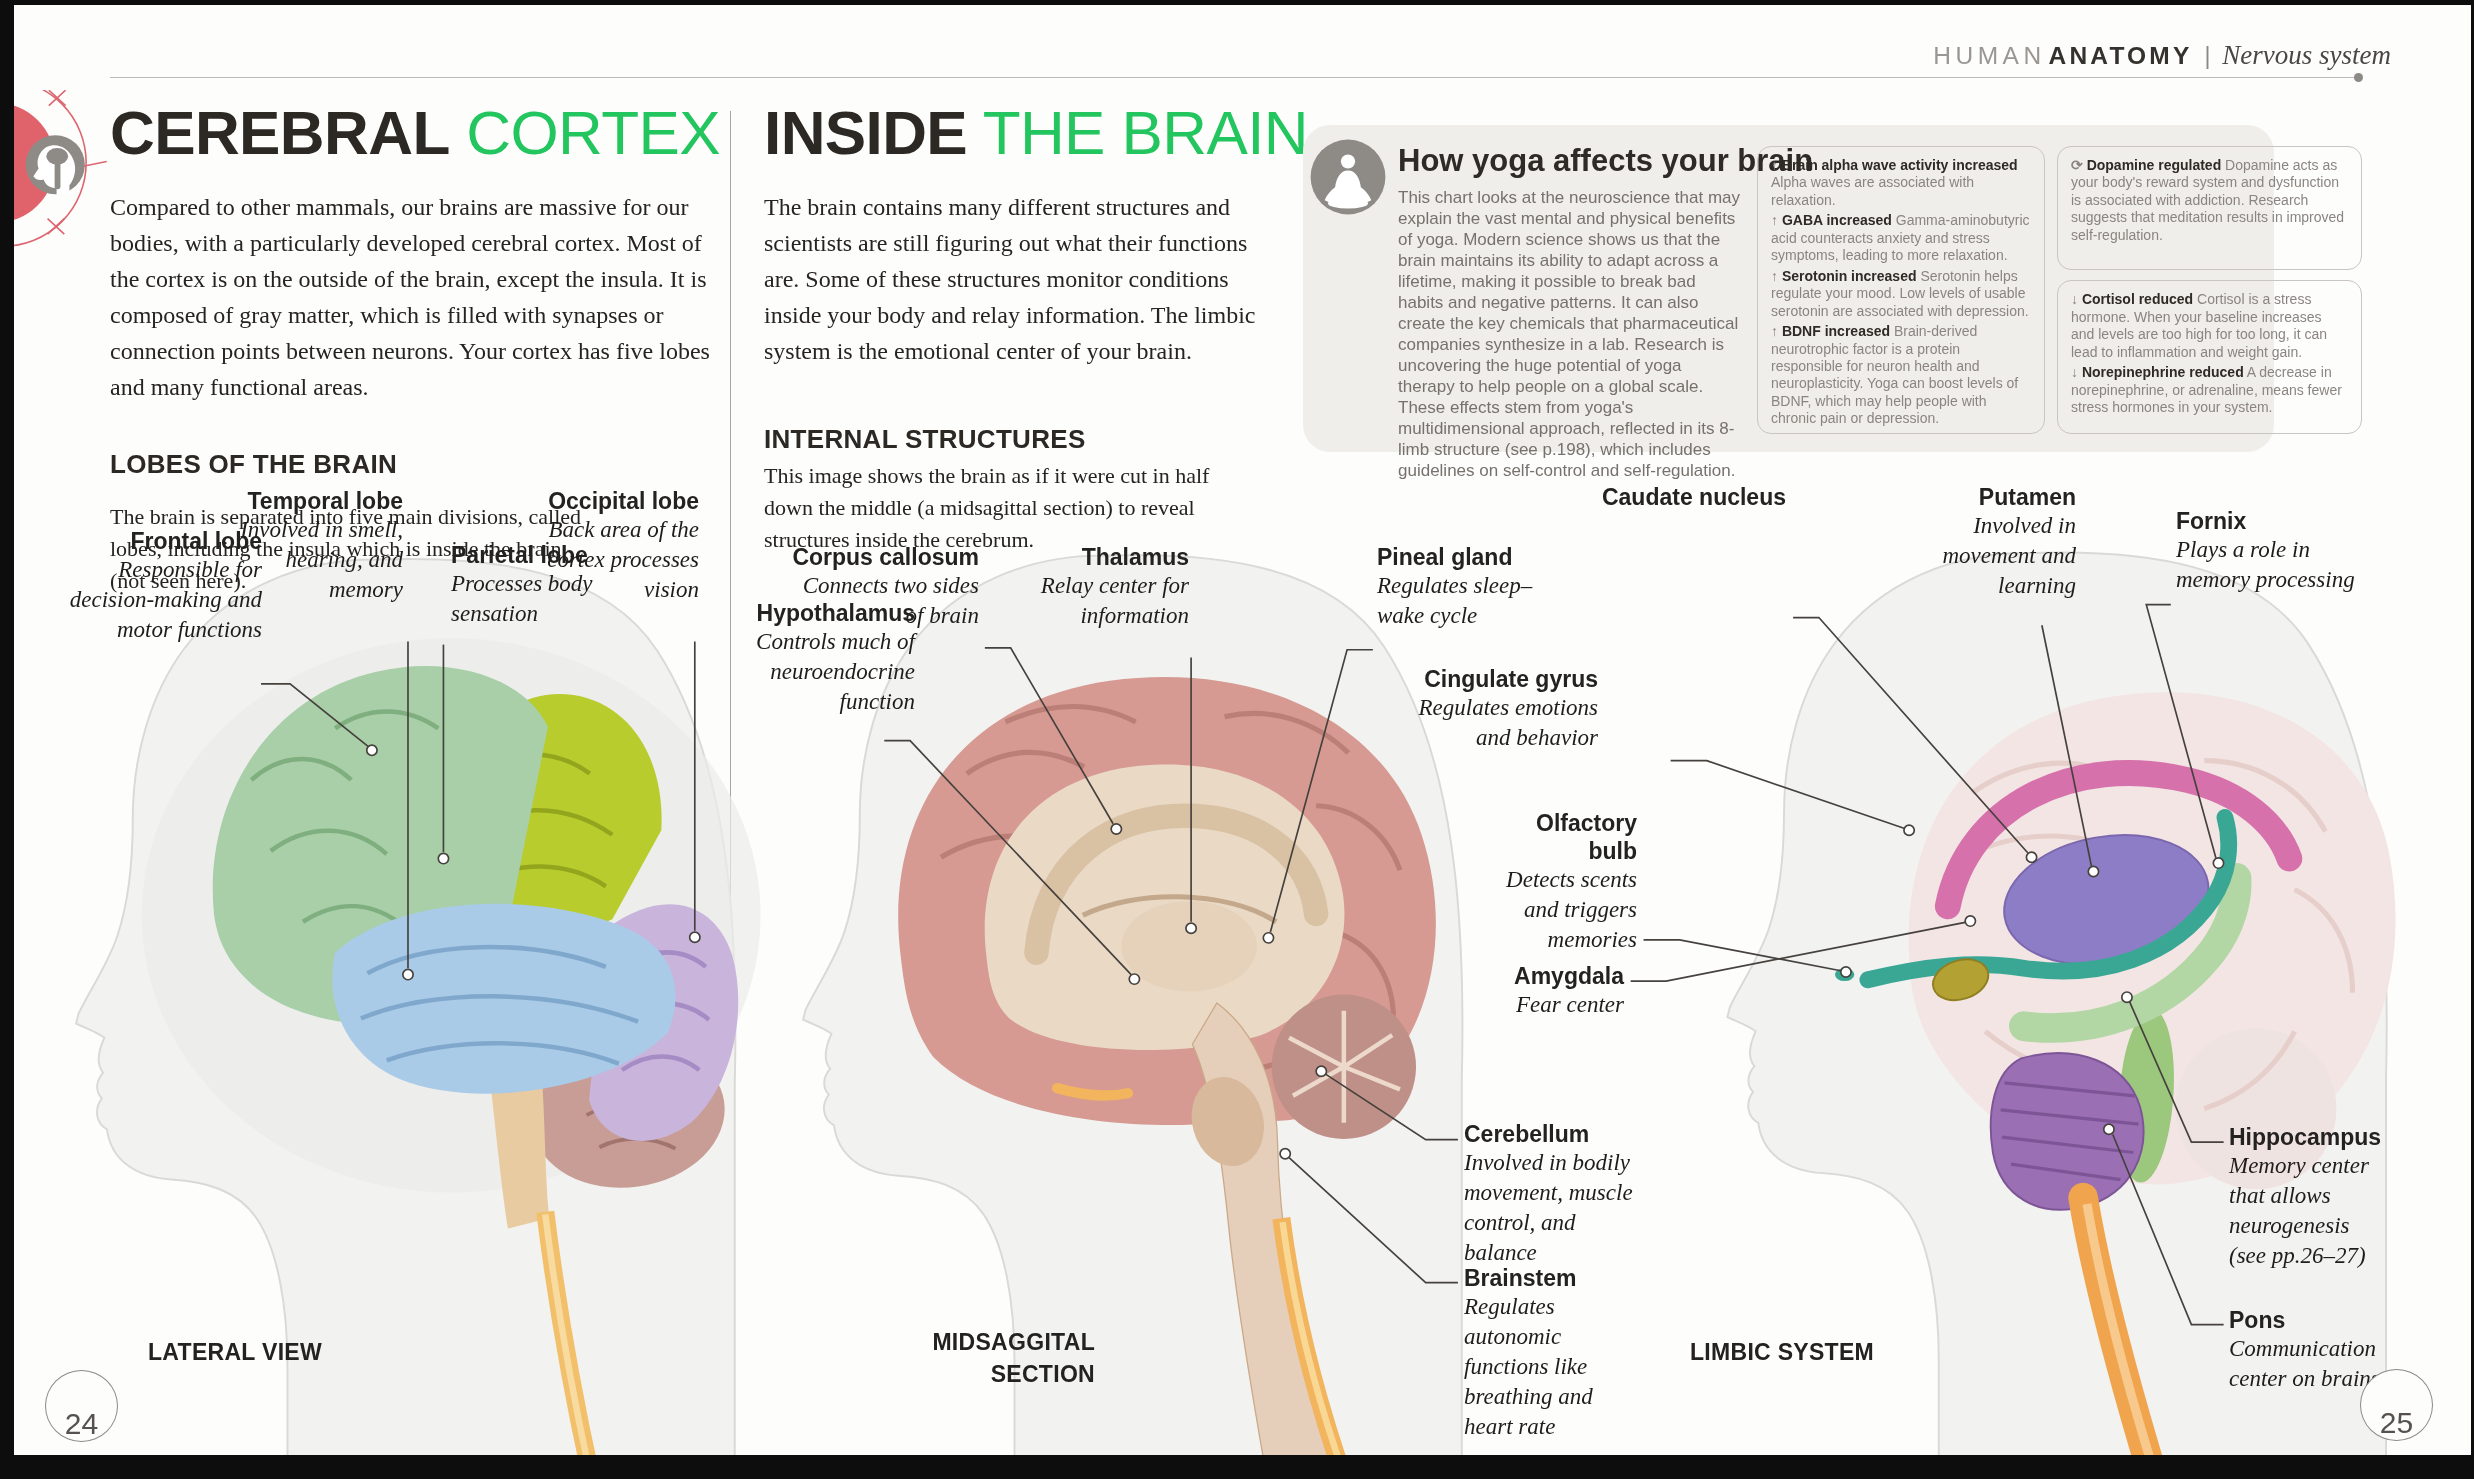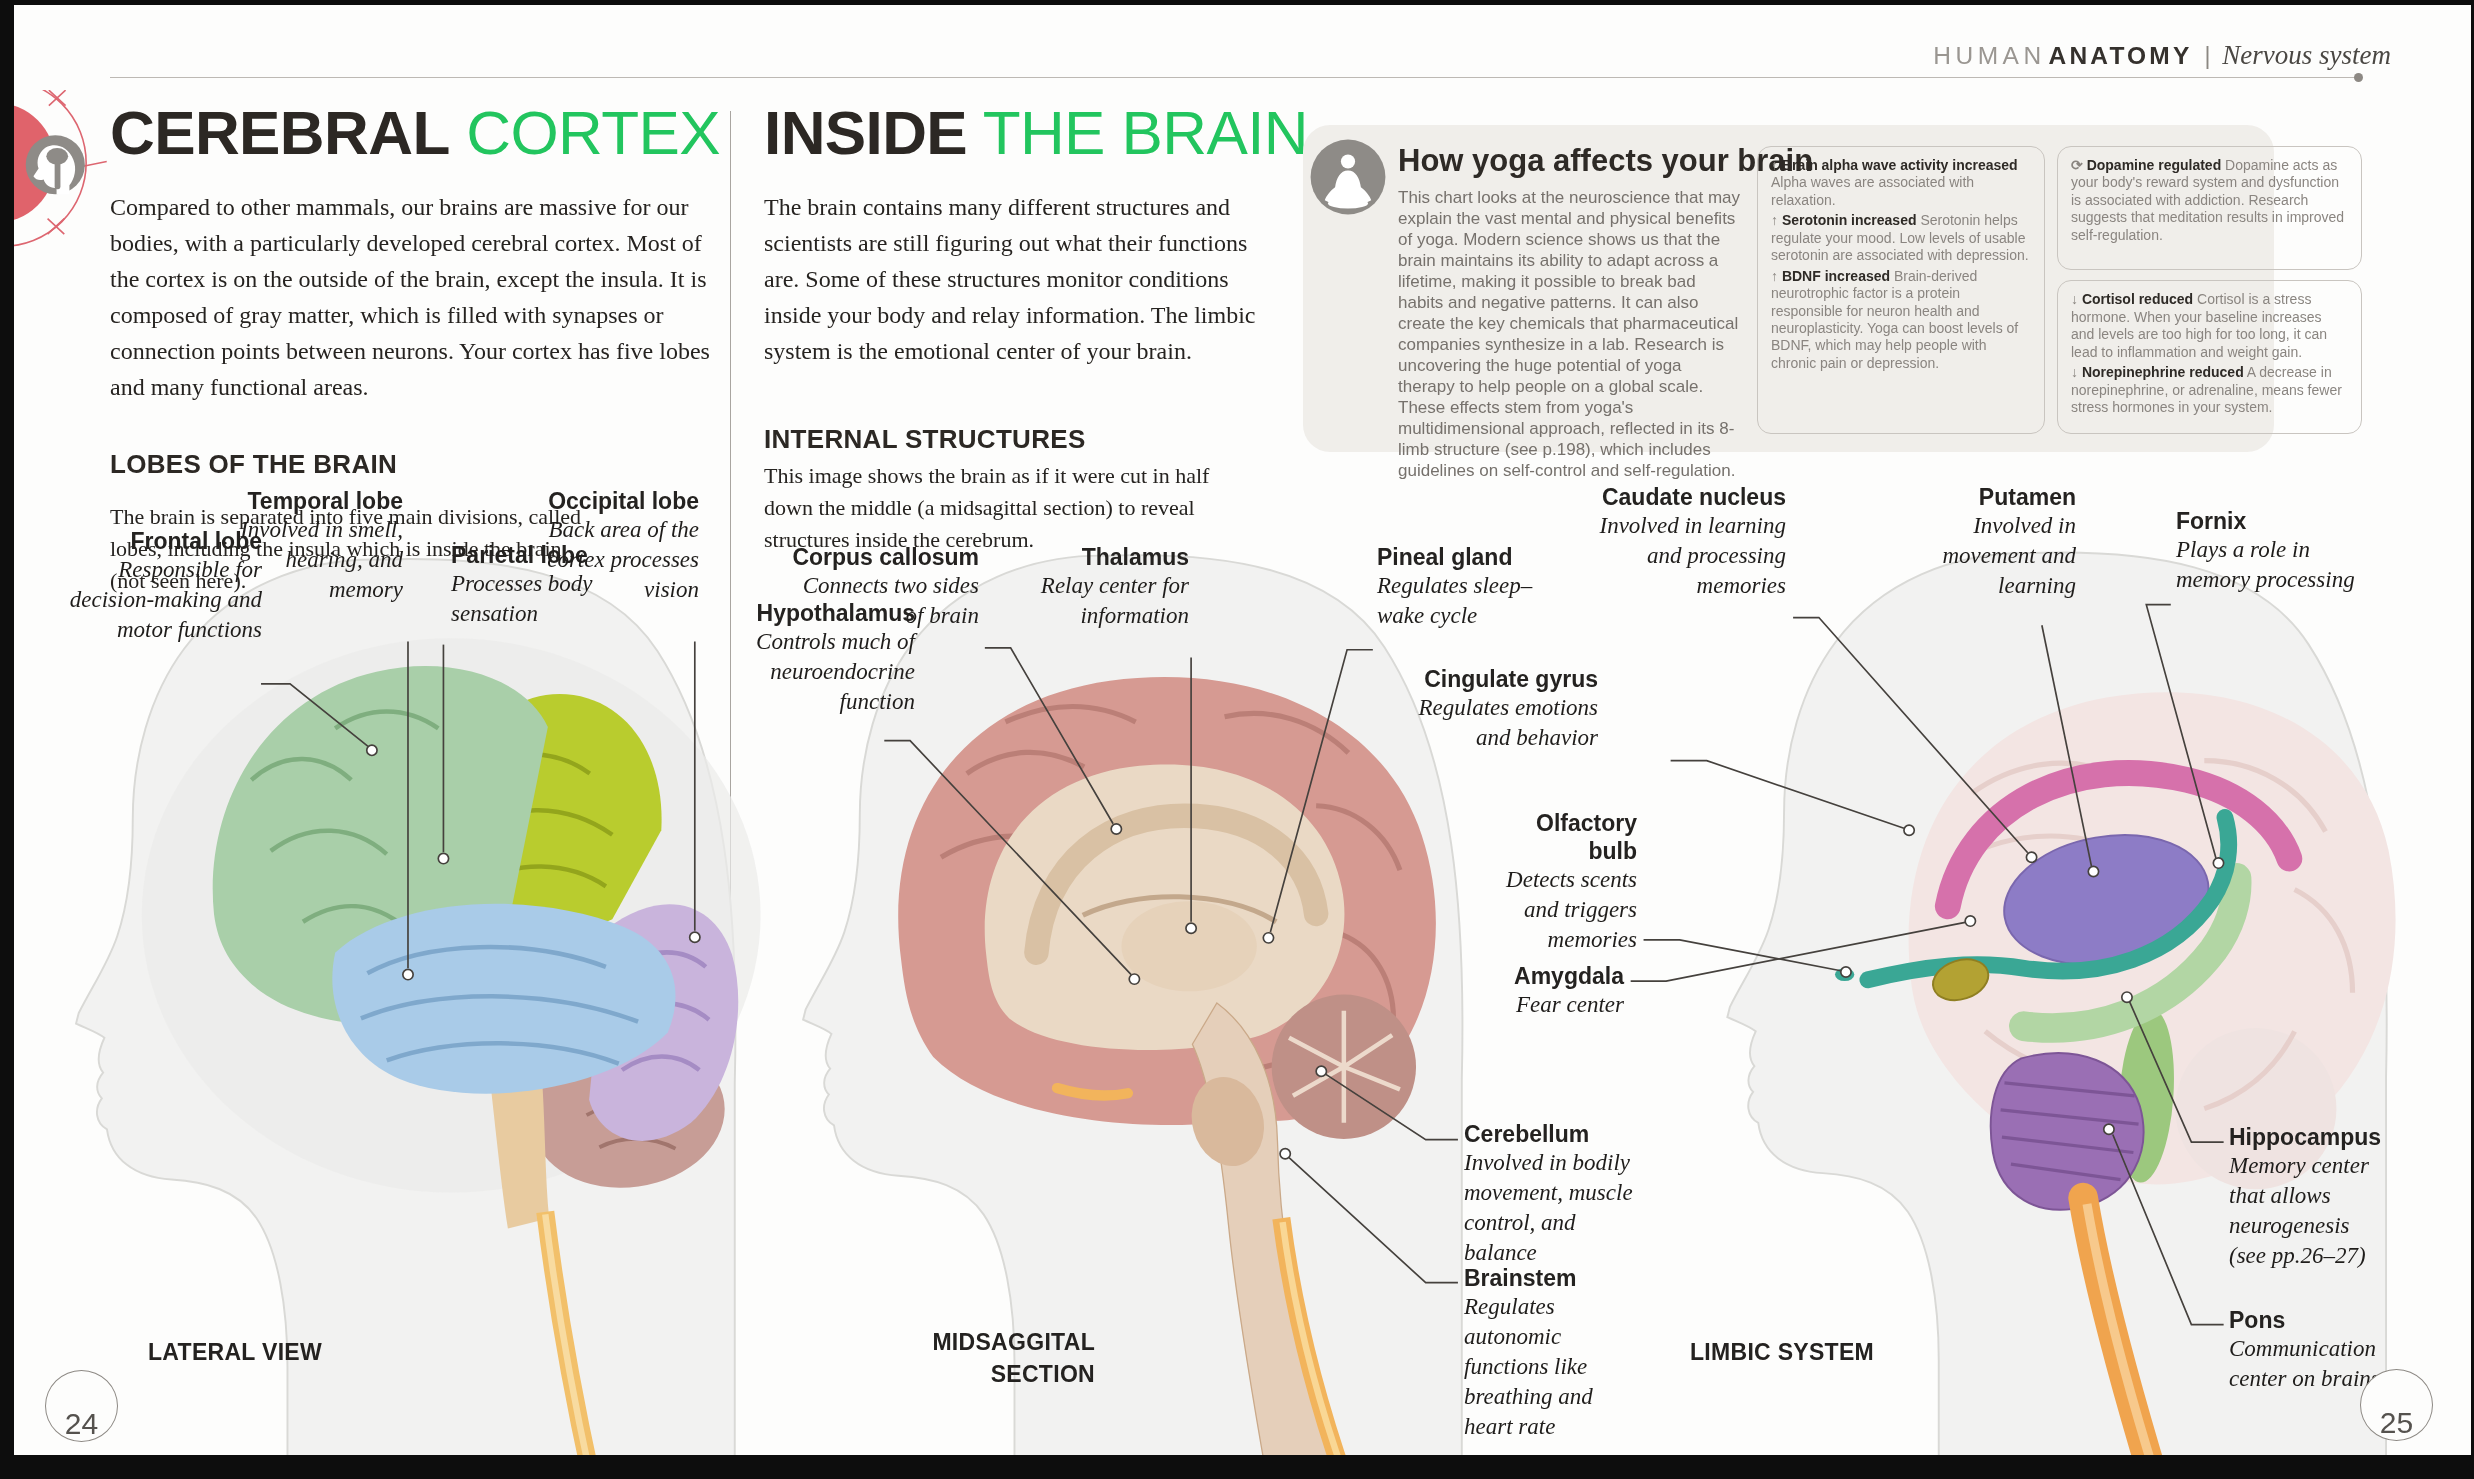--- a/index.html
+++ b/index.html
@@ -104,20 +104,21 @@
       <circle cx="62" cy="62" r="58" fill="#8e8b87"></circle>
       <circle cx="62" cy="38" r="11" fill="#ffffff"></circle>
       <path d="M 62 52 C 50 52 44 64 42 78 C 34 84 28 92 26 98 C 36 104 50 107 62 107 C 74 107 88 104 98 98 C 96 92 90 84 82 78 C 80 64 74 52 62 52 Z" fill="#ffffff"></path>
       <ellipse cx="62" cy="103" rx="31" ry="8" fill="#ffffff"></ellipse>
     </svg>
     <div class="title">How yoga affects your brain</div>
     <div class="intro">This chart looks at the neuroscience that may explain the vast mental and physical benefits of yoga. Modern science shows us that the brain maintains its ability to adapt across a lifetime, making it possible to break bad habits and negative patterns. It can also create the key chemicals that pharmaceutical companies synthesize in a lab. Research is uncovering the huge potential of yoga therapy to help people on a global scale. These effects stem from yoga's multidimensional approach, reflected in its 8-limb structure (see p.198), which includes guidelines on self-control and self-regulation.</div>
 
     <div class="ybox mid">
       <p class="yi"><span class="ar">↑</span> <b>Brain alpha wave activity increased</b> <span>Alpha waves are associated with relaxation.</span></p>
+      <p class="yi"><span class="ar">↑</span> <b>GABA increased</b> <span>Gamma-aminobutyric acid counteracts anxiety and stress symptoms, leading to more relaxation.</span></p>
       <p class="yi"><span class="ar">↑</span> <b>Serotonin increased</b> <span>Serotonin helps regulate your mood. Low levels of usable serotonin are associated with depression.</span></p>
       <p class="yi"><span class="ar">↑</span> <b>BDNF increased</b> <span>Brain-derived neurotrophic factor is a protein responsible for neuron health and neuroplasticity. Yoga can boost levels of BDNF, which may help people with chronic pain or depression.</span></p>
     </div>
 
     <div class="ybox r1">
       <p class="yi"><span class="ar">⟳</span> <b>Dopamine regulated</b> <span>Dopamine acts as your body's reward system and dysfunction is associated with addiction. Research suggests that meditation results in improved self-regulation.</span></p>
     </div>
 
     <div class="ybox r2">
       <p class="yi"><span class="ar">↓</span> <b>Cortisol reduced</b> <span>Cortisol is a stress hormone. When your baseline increases and levels are too high for too long, it can lead to inflammation and weight gain.</span></p>
@@ -262,21 +263,20 @@
     <div class="t">Cerebellum</div>
     <div class="d">Involved in bodily movement, muscle control, and balance</div>
   </div>
   <div class="lbl" style="left:1464px;top:1264px;width:148px;">
     <div class="t">Brainstem</div>
     <div class="d">Regulates autonomic functions like breathing and heart rate</div>
   </div>
 
   <div class="lbl ra" style="left:1593px;top:483px;width:193px;">
     <div class="t">Caudate nucleus</div>
-    <div class="d">Involved in learning and processing memories</div>
   </div>
   <div class="lbl ra" style="left:1398px;top:665px;width:200px;">
     <div class="t">Cingulate gyrus</div>
     <div class="d">Regulates emotions and behavior</div>
   </div>
   <div class="lbl ra" style="left:1482px;top:809px;width:155px;">
     <div class="t">Olfactory bulb</div>
     <div class="d">Detects scents and triggers memories</div>
   </div>
   <div class="lbl ra" style="left:1482px;top:962px;width:142px;">

